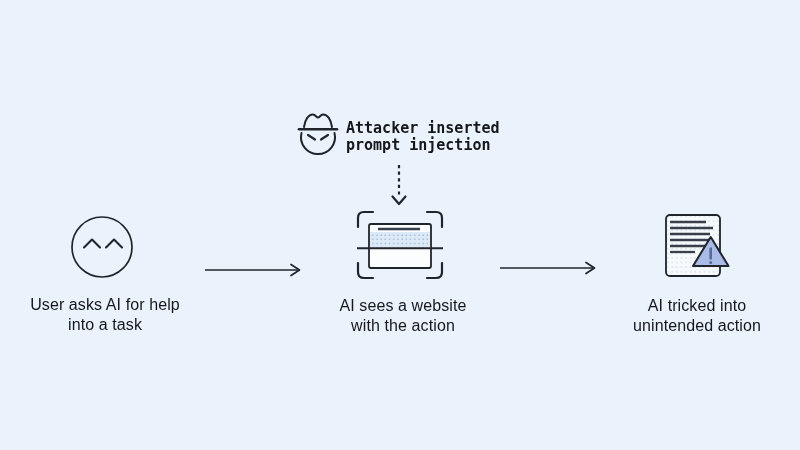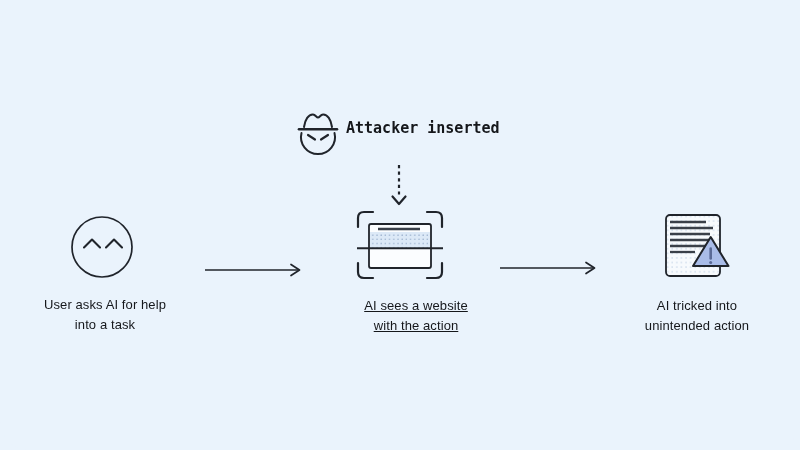--- a/index.html
+++ b/index.html
@@ -23,47 +23,48 @@
     line-height:17px;
     color:#15171b;
     letter-spacing:0px;
     white-space:nowrap;
   }
   .attacker-text span{display:block;}
   .step-label{
     top:296px;
     width:210px;
     text-align:center;
-    font-size:13px;
+    font-size:16px;
     font-weight:500;
     line-height:20px;
     color:#15171b;
     letter-spacing:0.1px;
   }
   .step-label span{display:block;}
   #label-step-1{left:0px;top:295px;}
-  #label-step-2{left:311px;text-decoration:underline;}
+  #label-step-2{left:298px;}
   #label-step-3{left:592px;}
   svg{display:block;}
 </style>
 </head>
 <body>
 
 <div class="canvas">
 
   <svg class="abs" style="left:294px;top:108px;" width="48" height="52" viewBox="0 0 48 52">
     <path d="M10,19 C11,11.5 14.5,6.3 19,6.5 C21.5,6.6 22.3,9.6 24,9.6 C25.7,9.6 26.5,6.6 29,6.5 C33.5,6.3 37,11.5 38,19" fill="none" stroke="#20242b" stroke-width="2" stroke-linecap="round"></path>
     <line x1="5" y1="21.2" x2="43" y2="21.2" stroke="#20242b" stroke-width="2.6" stroke-linecap="round"></line>
     <path d="M7.5,25 A17,17 0 1 0 40.5,25" fill="none" stroke="#20242b" stroke-width="2" stroke-linecap="round"></path>
     <line x1="14" y1="27" x2="21" y2="31.5" stroke="#20242b" stroke-width="2.2" stroke-linecap="round"></line>
     <line x1="34" y1="27" x2="27" y2="31.5" stroke="#20242b" stroke-width="2.2" stroke-linecap="round"></line>
   </svg>
 
   <div class="abs attacker-text">
     <span>Attacker inserted</span>
+    <span>prompt injection</span>
   </div>
 
   <svg class="abs" style="left:389px;top:163px;" width="20" height="45" viewBox="0 0 20 45">
     <line x1="10" y1="2" x2="10" y2="33" stroke="#20242b" stroke-width="2.2" stroke-dasharray="3.2 3.4"></line>
     <path d="M3.5,33.5 L10,41 L16.5,33.5" fill="none" stroke="#20242b" stroke-width="2.2" stroke-linecap="round" stroke-linejoin="round"></path>
   </svg>
 
   <svg class="abs" style="left:68px;top:213px;" width="70" height="70" viewBox="0 0 70 70">
     <circle cx="34" cy="34" r="30" fill="none" stroke="#20242b" stroke-width="1.7"></circle>
     <path d="M16,34.5 L24,26.5 L32,34.5" fill="none" stroke="#20242b" stroke-width="2.1" stroke-linecap="round" stroke-linejoin="round"></path>

